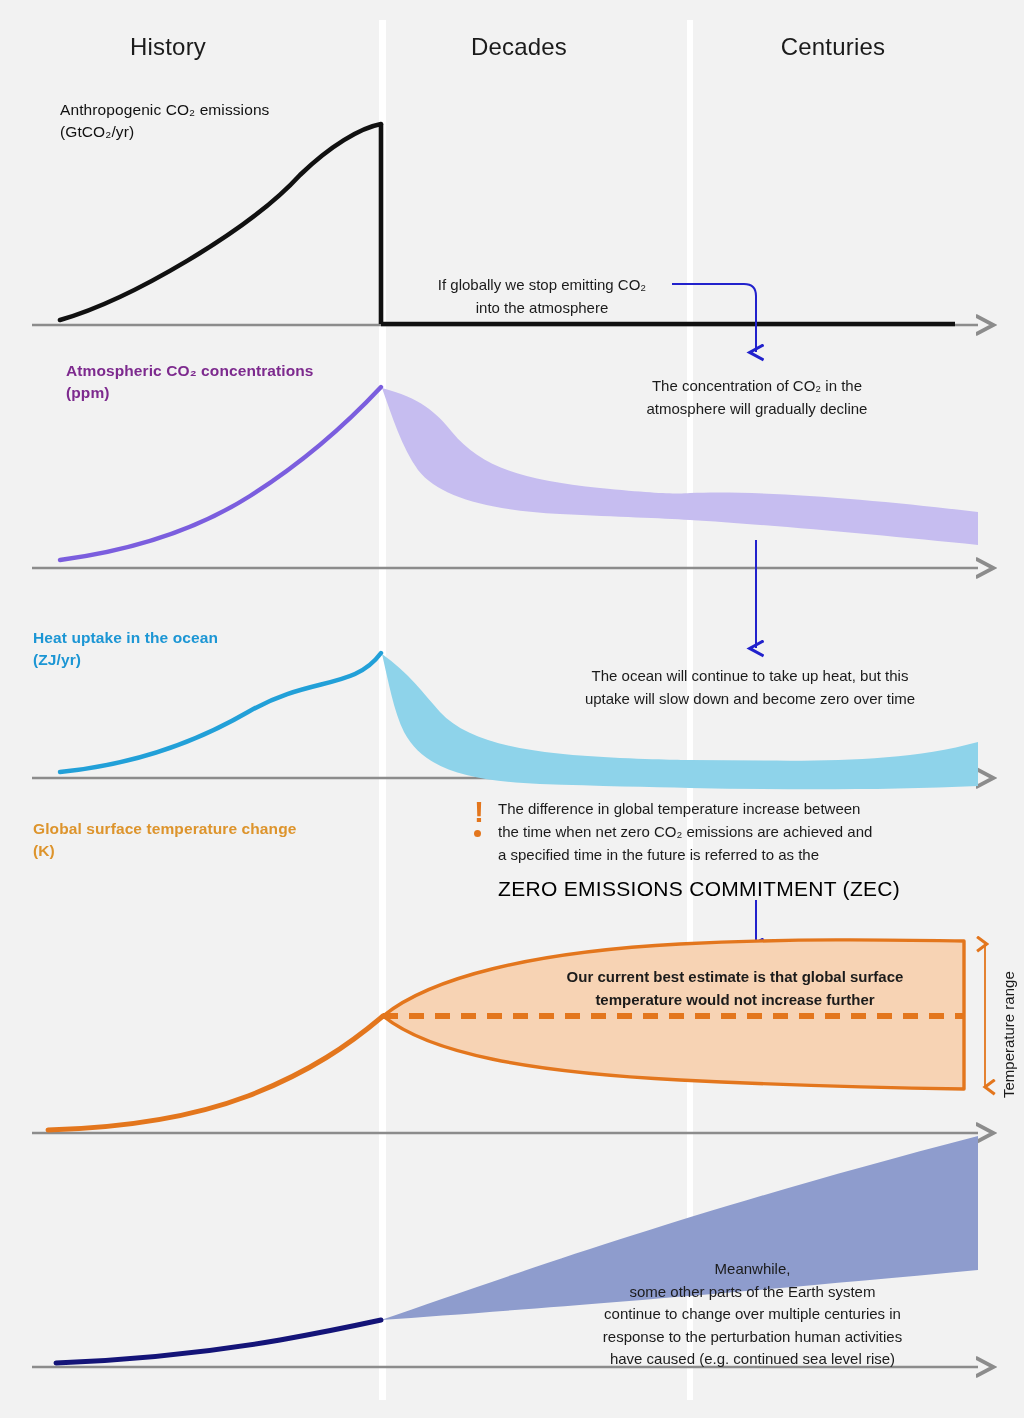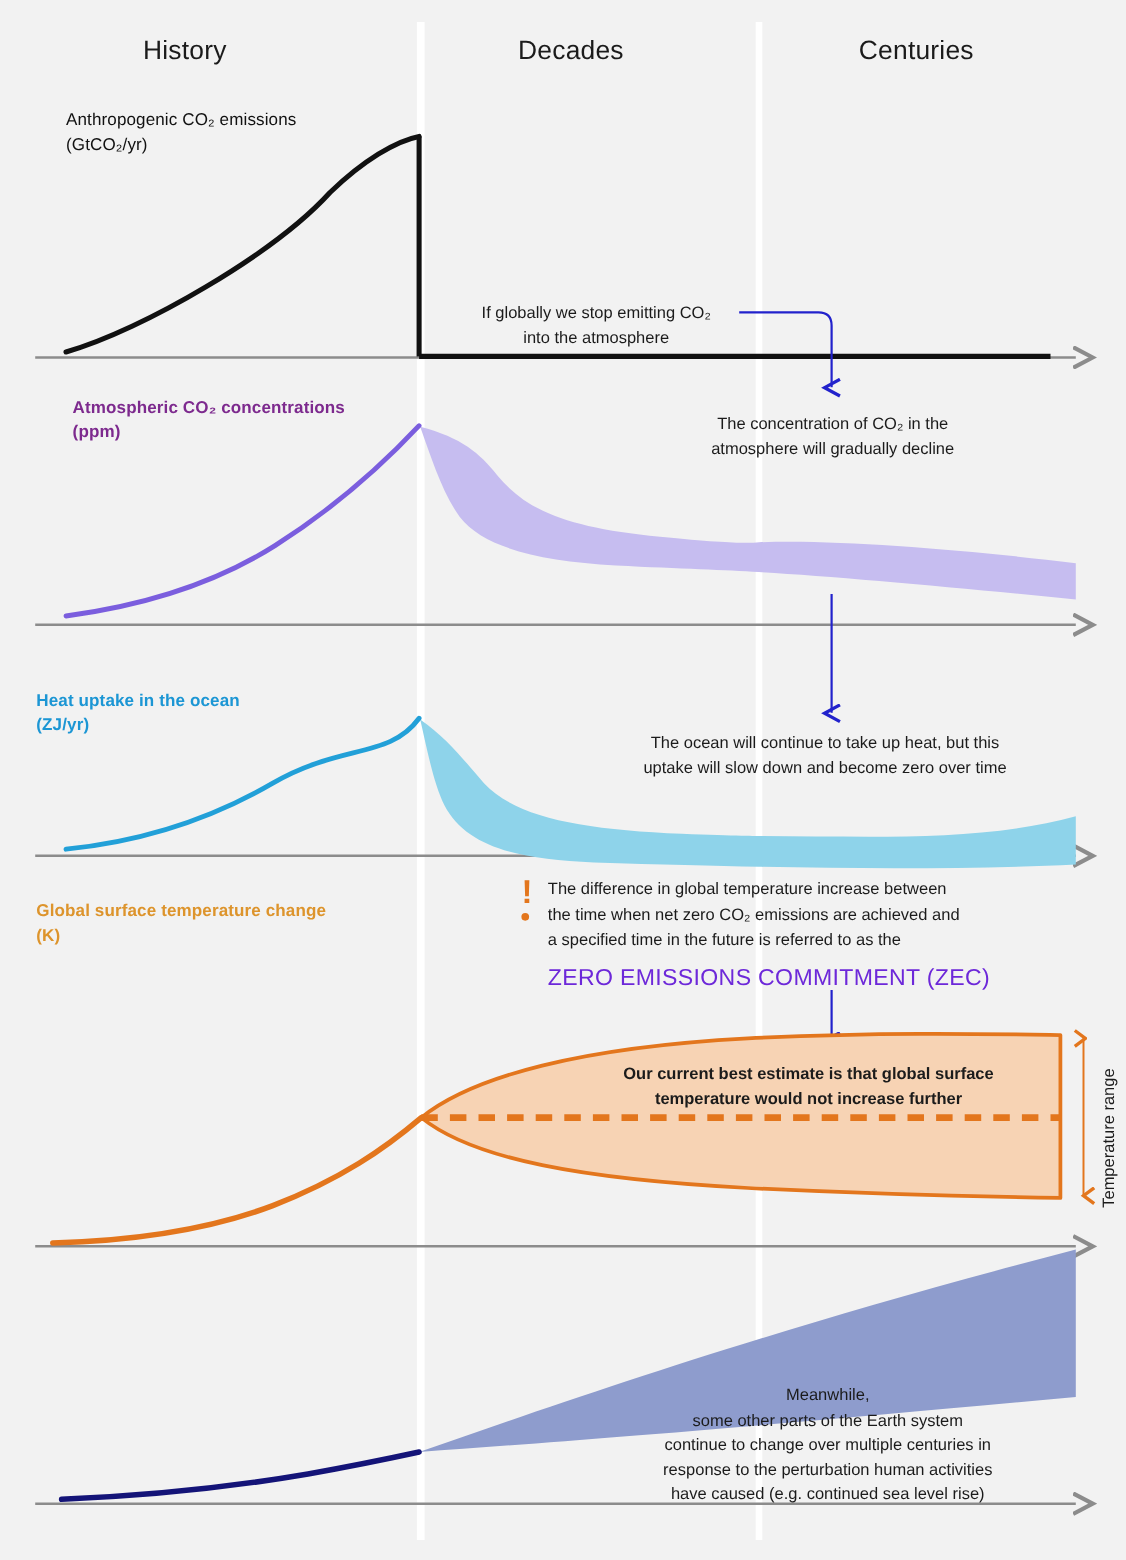--- a/index.html
+++ b/index.html
@@ -163,21 +163,21 @@
 (K)</div>
 
   <div class="zec-block" style="left:474px;top:798px;width:500px;">
     <span class="bang" style="color:#e3761d;">
       !<span class="dot" style="background:#e3761d;"></span>
     </span>
     <div style="margin-left:24px;">
       <div class="zec-text">The difference in global temperature increase between
 the time when net zero CO₂ emissions are achieved and
 a specified time in the future is referred to as the</div>
-      <div class="zec-text zec-title" style="color:#6d28d9;">ZERO EMISSIONS COMMITMENT (ZEC)</div>
+      <div class="zec-text zec-title" style="color:#000000;">ZERO EMISSIONS COMMITMENT (ZEC)</div>
     </div>
   </div>
 
   <div class="anno c" style="left:515px;top:966px;width:440px;font-weight:bold;">Our current best estimate is that global surface
 temperature would not increase further</div>
 
 
   <div class="vert-label" style="left:1000px;top:1098px;">Temperature range</div>
 
 

